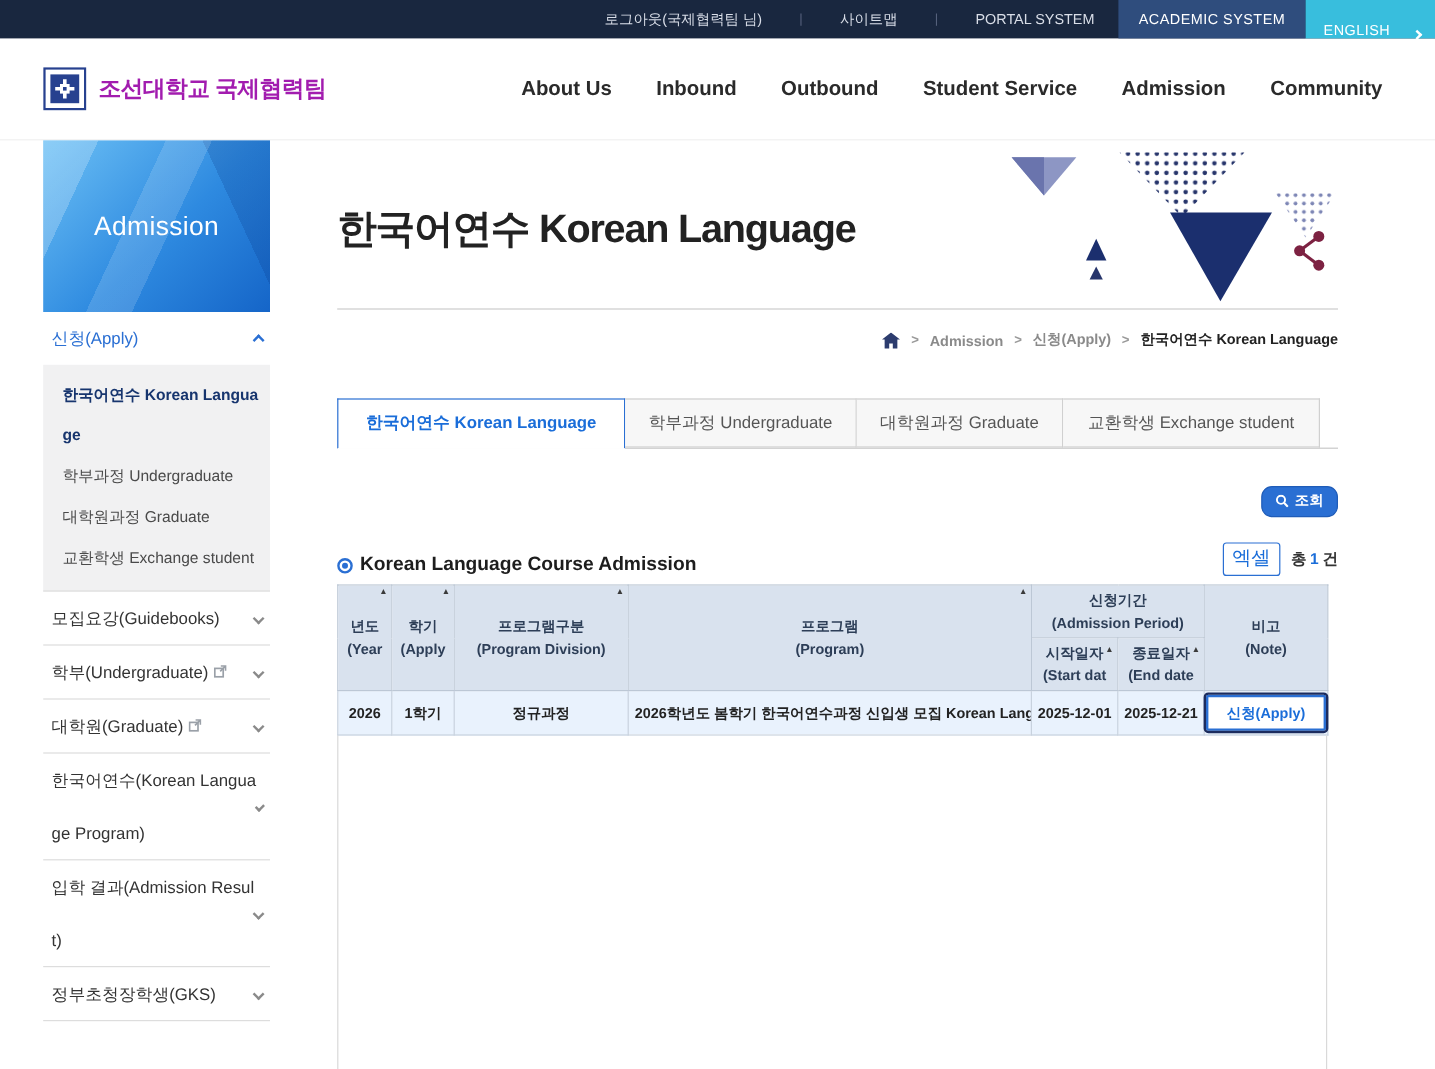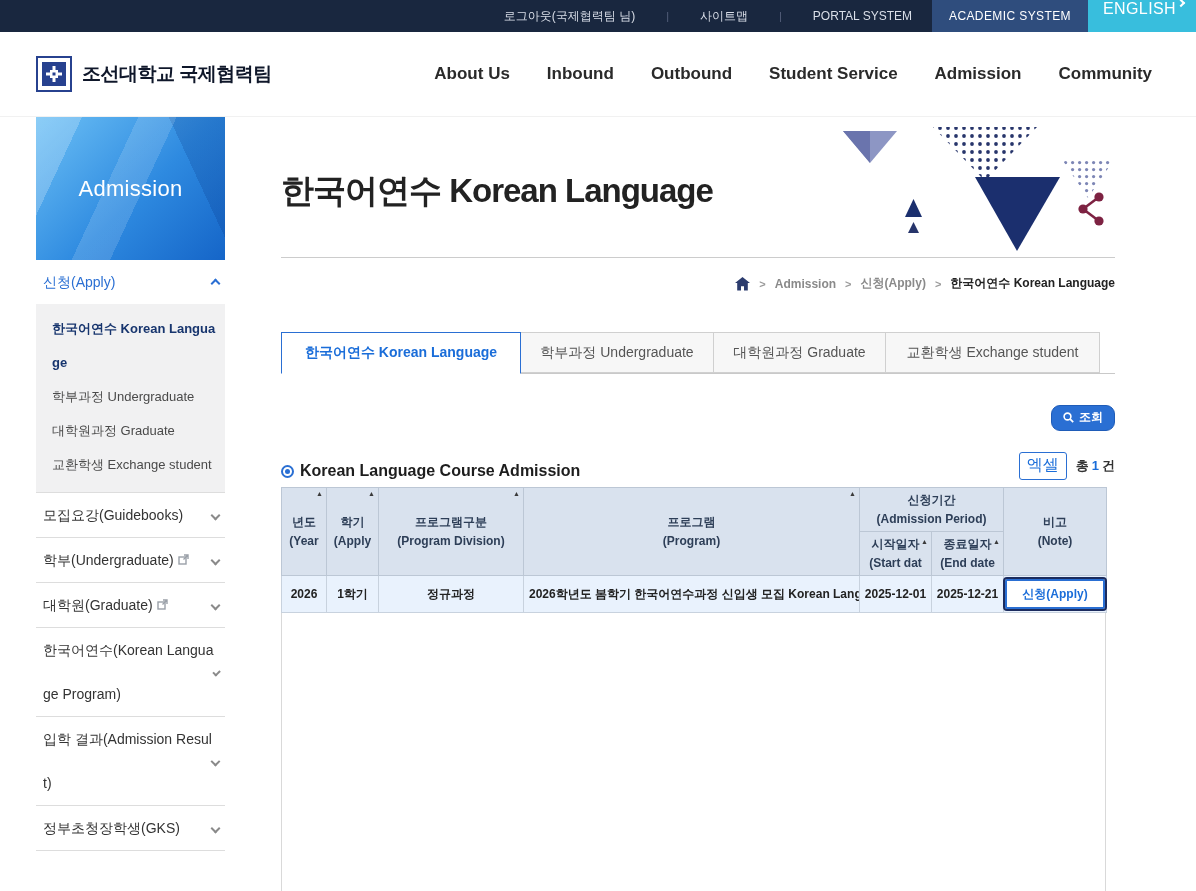--- a/index.html
+++ b/index.html
@@ -8,29 +8,29 @@
     width:1196px; height:891px; position:relative; overflow:hidden;
     font-family:"Liberation Sans", sans-serif; color:#222;
   }
 
   
   .topbar { height:32px; background:#19273f; display:flex; justify-content:flex-end; align-items:stretch; }
   .topbar-links { display:flex; align-items:center; gap:31px; padding-right:20px; font-size:12px; color:#d9dee8; }
   .tb-link { cursor:pointer; white-space:nowrap; }
   .tb-sep { color:#55617c; font-size:11px; }
   .tb-academic { background:#2f4d7d; color:#fff; display:flex; align-items:center; justify-content:center; width:156px; font-size:12px; letter-spacing:.4px; cursor:pointer; }
-  .tb-english { background:#38bedd; color:#fff; display:flex; align-items:flex-start; justify-content:space-between; width:108px; padding:0 12px 0 15px; font-size:16px; letter-spacing:.4px; cursor:pointer; }
+  .tb-english { background:#38bedd; color:#fff; display:flex; align-items:flex-end; justify-content:space-between; width:108px; padding:0 12px 0 15px; font-size:12px; letter-spacing:.4px; cursor:pointer; }
   .chev { display:inline-block; width:7px; height:7px; border-right:2px solid #8a8a8a; border-bottom:2px solid #8a8a8a; transform:rotate(45deg); }
   .chev.up { transform:rotate(-135deg); border-color:#2a6fd3; margin-top:3px; }
   .chev.right-white { width:6px; height:6px; border-color:#fff; transform:rotate(-45deg); }
 
   
   .header { height:85px; display:flex; align-items:center; justify-content:space-between; padding:0 44px 0 36px; border-bottom:1px solid #f1f1f1; }
   .logo { display:flex; align-items:center; gap:10px; cursor:pointer; }
-  .logo-text { font-size:19px; font-weight:bold; color:#0f172a; letter-spacing:-0.5px; }
+  .logo-text { font-size:19px; font-weight:bold; color:#a21caf; letter-spacing:-0.5px; }
   .gnb { display:flex; gap:37px;margin-left:12px; }
   .gnb-item { font-size:17px; font-weight:bold; color:#2a2a2a; cursor:pointer; white-space:nowrap; }
 
   
   .layout { display:flex; align-items:flex-start; }
 
   
   .sidebar { width:189px; margin-left:36px; flex-shrink:0; }
   .side-banner {
     height:143px; display:flex; align-items:center; justify-content:center;

